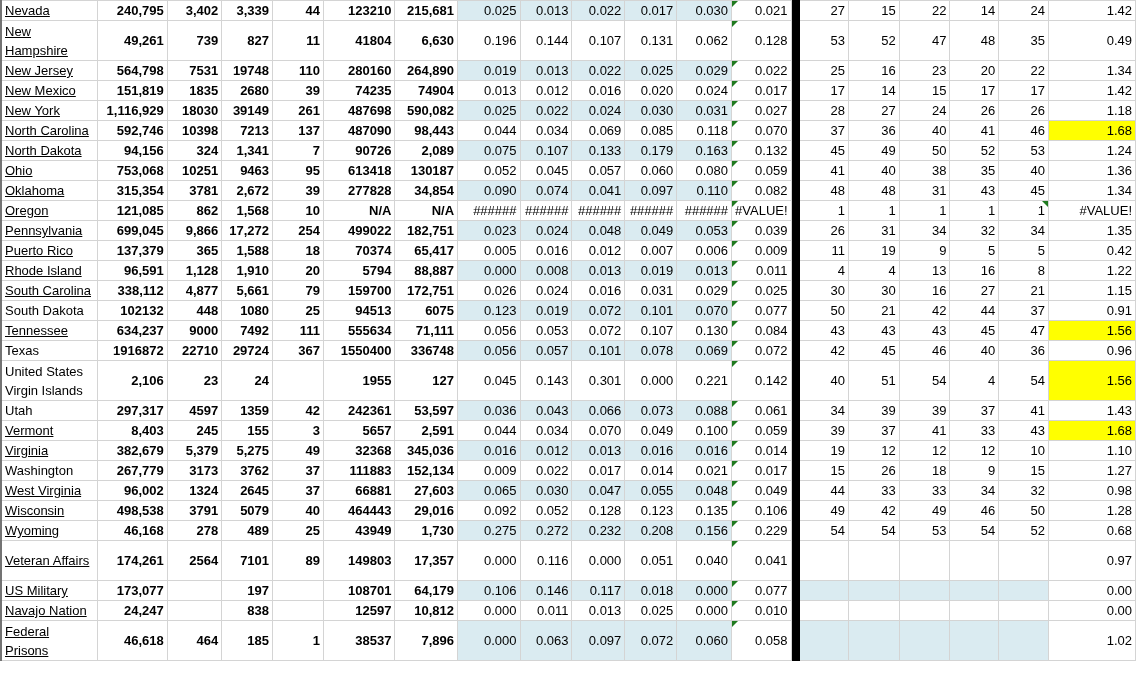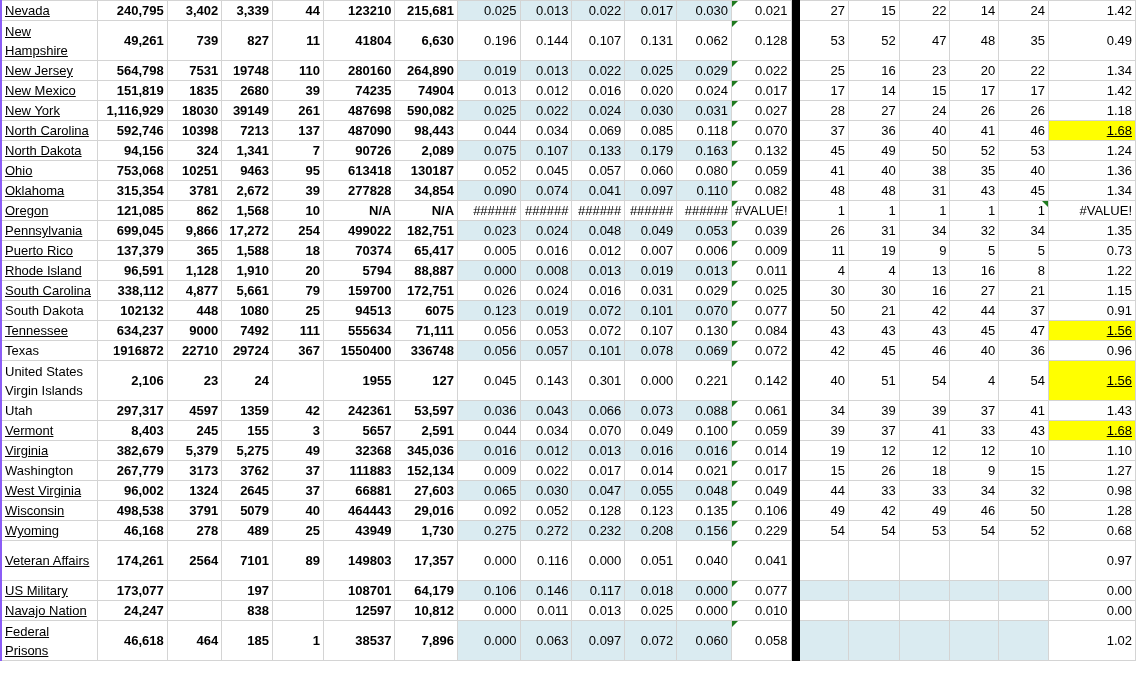--- a/index.html
+++ b/index.html
@@ -1,32 +1,32 @@
 <!DOCTYPE html>
 <html><head>
 <meta charset="utf-8">
 <style>
   html, body { margin:0; padding:0; background:#ffffff; }
   body { width:1136px; height:677px; overflow:hidden; position:relative;
          font-family:"Liberation Sans", "DejaVu Sans", sans-serif; font-size:13px; color:#000; }
   #sheet { position:absolute; left:0; top:0; border-collapse:collapse; table-layout:fixed; }
   #sheet td { border:1px solid #d4d4d4; padding:0 3px; height:19px; line-height:19px;
               white-space:nowrap; overflow:hidden; text-align:right; box-sizing:border-box; }
-  #sheet td.lbl { text-align:left; white-space:normal; line-height:19px; border-left:2px solid #8b5cf6; }
+  #sheet td.lbl { text-align:left; white-space:normal; line-height:19px; border-left:2px solid #737373; }
   #sheet td.lbl.link { text-decoration:underline; }
   #sheet td.lbl.bold { font-weight:normal; }
   #sheet td.num { font-weight:bold; }
   #sheet td.ratio { font-weight:normal; }
   #sheet td.avg { font-weight:normal; position:relative; }
   #sheet td.avg::before { content:""; position:absolute; left:0; top:0; width:0; height:0;
               border-top:6px solid #1f7a1f; border-right:6px solid transparent; }
   #sheet td.sep { background:#000; border-color:#000; padding:0; }
   #sheet td.rank { font-weight:normal; }
   #sheet td.idx { font-weight:normal; }
-  #sheet td.hl { background:#ffff00;text-decoration:underline; }
+  #sheet td.hl { background:#ffff00; }
   #sheet tr.shade td.ratio { background:#daebf1; }
   #sheet tr.tall td { height:40px; }
   #sheet tr.blankrank td.rank { }
   #sheet tr.shade.blankrank td.rank { background:#daebf1; }
   #sheet td.rank.err-tri { position:relative; }
   #sheet td.rank.err-tri::after { content:""; position:absolute; right:0; top:0; width:0; height:0;
               border-top:6px solid #1f7a1f; border-left:6px solid transparent; }
 </style>
 </head>
 <body>
@@ -310,21 +310,21 @@
         <td class="ratio">0.012</td>
         <td class="ratio">0.007</td>
         <td class="ratio">0.006</td>
         <td class="avg">0.009</td>
         <td class="sep"></td>
         <td class="rank">11</td>
         <td class="rank">19</td>
         <td class="rank">9</td>
         <td class="rank">5</td>
         <td class="rank">5</td>
-        <td class="idx">0.73</td>
+        <td class="idx">0.42</td>
       </tr>
       <tr class="shade">
         <td class="lbl link">Rhode Island</td>
         <td class="num">96,591</td>
         <td class="num">1,128</td>
         <td class="num">1,910</td>
         <td class="num">20</td>
         <td class="num">5794</td>
         <td class="num">88,887</td>
         <td class="ratio">0.000</td>

